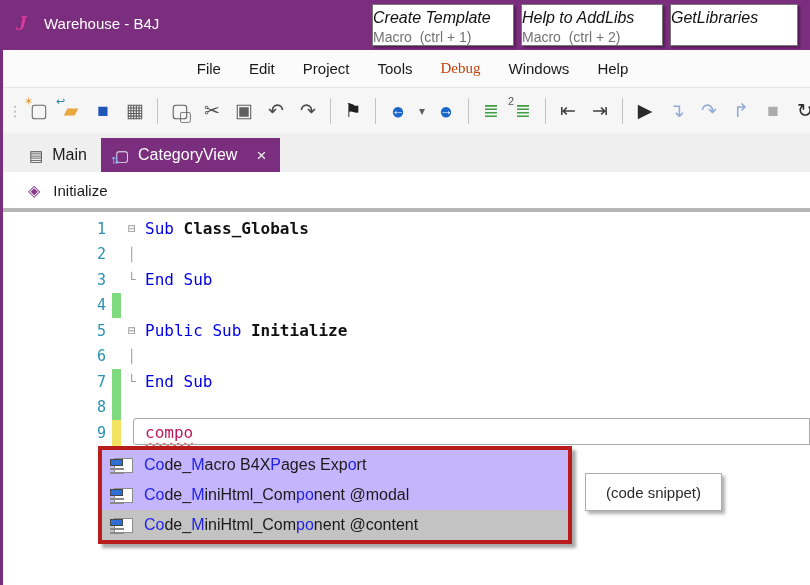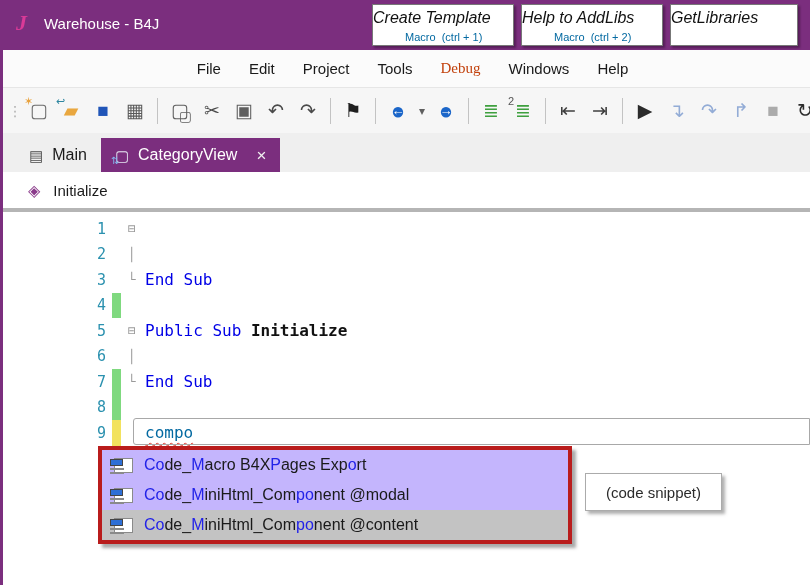--- a/index.html
+++ b/index.html
@@ -8,21 +8,21 @@
   
   .titlebar{position:absolute;left:0;top:0;width:810px;height:50px;background:var(--brand,#7B2E7E);}
   .logo{position:absolute;left:16px;top:10px;font-family:"Liberation Serif",serif;
         font-style:italic;font-weight:bold;font-size:22px;color:var(--logo,#D93A97);}
   .wtitle{position:absolute;left:44px;top:15px;font-size:15px;color:#fff;}
   .macro-buttons{position:absolute;left:372px;top:4px;display:flex;gap:7px;}
   .macro-btn{width:142px;height:42px;background:#fff;border:1px solid #777;box-sizing:border-box;
              box-shadow:2px 2px 2px rgba(40,10,40,.45);overflow:hidden;text-align:left;}
   .macro-btn:nth-child(3){width:128px;}
   .mb-title{font-style:italic;font-size:16px;line-height:22px;color:#111;margin-top:2px;}
-  .mb-sub{font-size:11px;line-height:16px;color:#0369a1;white-space:pre;padding-left:32px;}
+  .mb-sub{font-size:14px;line-height:16px;color:#737373;white-space:pre;}
   .left-edge{position:absolute;left:0;top:50px;width:3px;height:535px;background:var(--brand,#7B2E7E);}
   
   .menubar{position:absolute;left:3px;top:50px;width:807px;height:38px;background:#FBFBFB;
            display:flex;align-items:center;padding-left:12px;box-sizing:border-box;
            border-bottom:1px solid #E6E6E6;justify-content:center;}
   .menu-item{padding:0 14px;font-size:15px;color:#1A1A1A;}
   .menu-item.disabled{color:#c2410c;font-family:Liberation Serif, serif;}
   
   .toolbar{position:absolute;left:3px;top:88px;width:807px;height:45px;background:#F6F6F6;
            display:flex;align-items:center;padding-left:4px;box-sizing:border-box;}
@@ -59,21 +59,21 @@
   .rows{padding-top:4px;}
   .cl{display:flex;height:25.5px;align-items:center;}
   .ln{width:103px;text-align:right;color:var(--ln,#2B91AF);font-size:15px;flex:none;}
   .bar{width:9px;height:25.5px;margin-left:6px;flex:none;}
   .bar.green{background:var(--green,#7FD97F);}
   .bar.yellow{background:var(--yellow,#F2E25F);}
   .fold{width:22px;text-align:center;color:#9A9A9A;font-size:13px;flex:none;}
   .code{font-size:16px;padding-left:2px;white-space:pre;}
   .kw{color:var(--kw,#0000E6);}
   .id{color:#111;font-weight:bold;}
-  .err{color:#0369a1;text-decoration-line:underline;text-decoration-style:wavy;
+  .err{color:#be185d;text-decoration-line:underline;text-decoration-style:wavy;
        text-decoration-color:var(--squig,#E03C31);text-decoration-thickness:1px;
        text-underline-offset:4px;}
   .curline{position:absolute;left:130px;width:677px;height:27px;border:1px solid #A8A8A8;
            border-radius:3px 0 0 3px;box-sizing:border-box;}
   
   .popup{position:absolute;left:98px;top:446px;width:466px;background:#c4b5fd;border:4px solid #b91c1c;
          box-shadow:4px 4px 3px rgba(100,100,100,.55);}
   .ac-item{height:30px;display:flex;align-items:center;gap:11px;padding-left:6px;font-size:16px;
            color:#1A1A1A;}
   .ac-item.selected{background:var(--sel,#C3C3C3);}
@@ -221,20 +221,21 @@
   <div class="subrow" data-name="current-sub-selector">
     <span class="sub-icon" data-name="cube-icon">◈</span>
     <span class="sub-label" data-name="current-sub-label">Initialize</span>
   </div>
   <div class="editor" id="editor" data-name="code-editor">
     <div class="rows" id="rows" data-name="code-lines">
         <div class="cl" data-name="code-line">
           <span class="ln" data-name="line-number">1</span>
           <span class="bar" data-name="change-bar"></span>
           <span class="fold" data-name="fold-toggle-icon">⊟</span>
+          <span class="code" data-name="code-text"><span class="kw">Sub </span><span class="id">Class_Globals</span></span>
         </div>
         <div class="cl" data-name="code-line">
           <span class="ln" data-name="line-number">2</span>
           <span class="bar" data-name="change-bar"></span>
           <span class="fold" data-name="fold-guide">│</span>
           <span class="code" data-name="code-text"></span>
         </div>
         <div class="cl" data-name="code-line">
           <span class="ln" data-name="line-number">3</span>
           <span class="bar" data-name="change-bar"></span>

